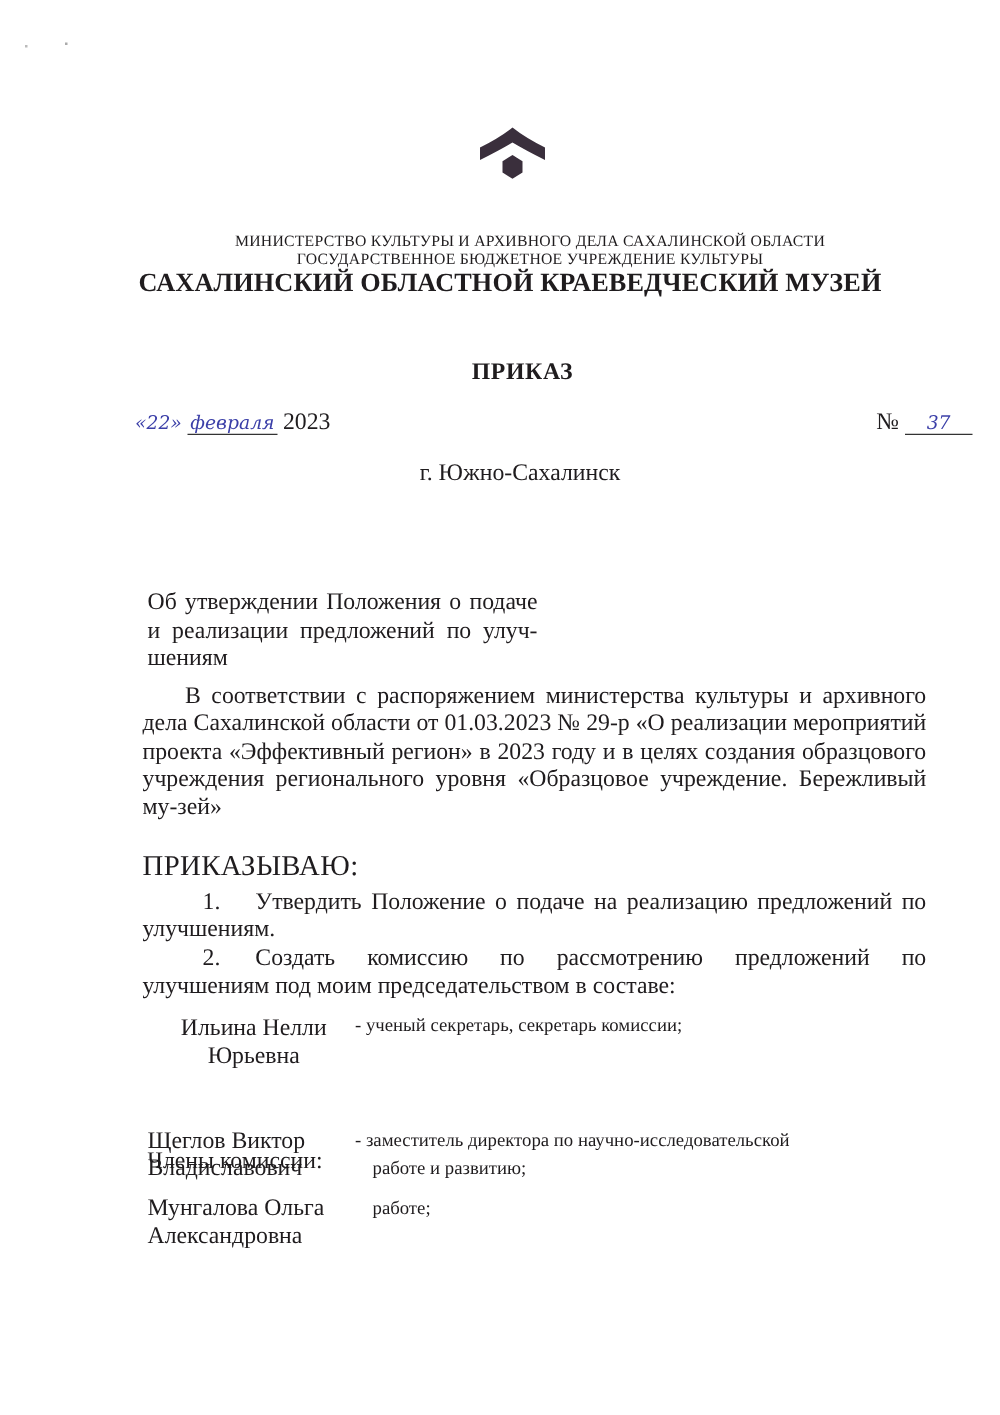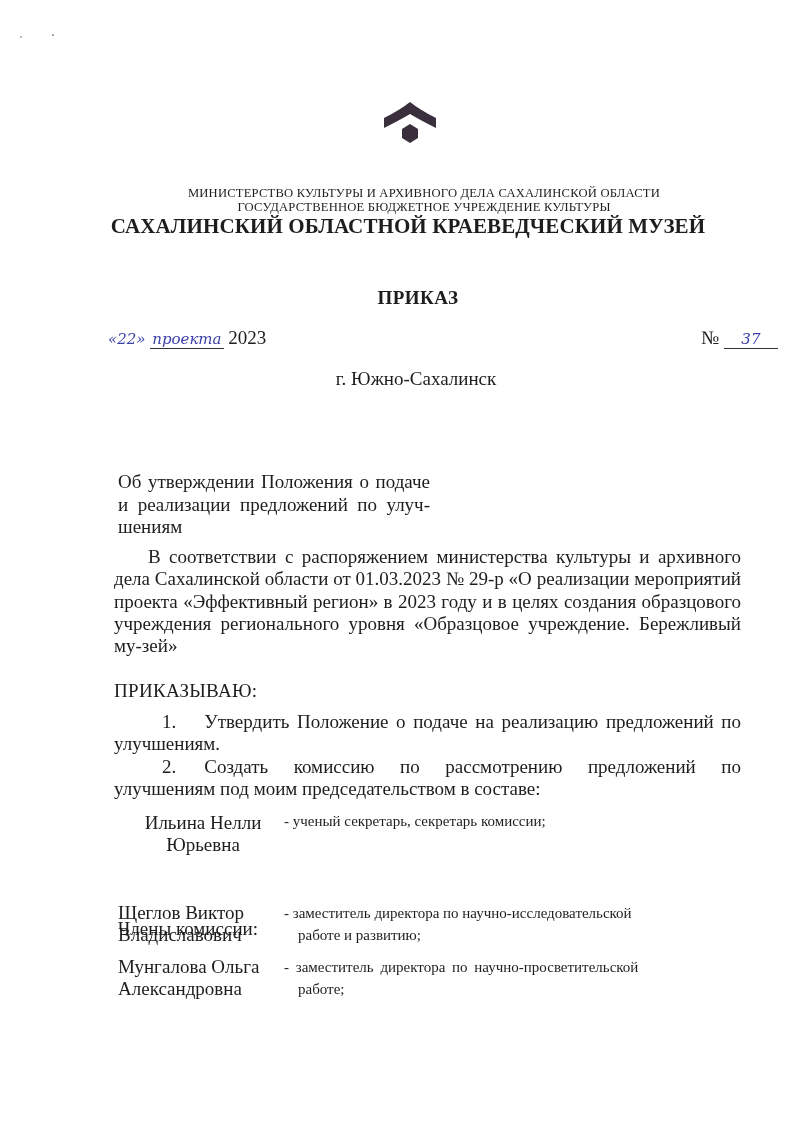--- a/index.html
+++ b/index.html
@@ -13,21 +13,21 @@
   .title { top: 287px; font-size: 19px; font-weight: bold; left: 18px; letter-spacing: 0.5px; }
   .date { left: 108px; top: 327px; font-size: 19px; }
   .hand { font-family: "DejaVu Serif", serif; font-style: italic; color: #3b3fa8; font-size: 15px; }
   .hand.u { display: inline-block; border-bottom: 1px solid #333; padding: 0 2px; }
   .num { left: 701px; top: 327px; font-size: 19px; }
   .num .hand.u { width: 50px; text-align: center; }
   .city { left: 0; width: 800px; text-align: center; top: 368px; font-size: 19px; padding-left: 32px; box-sizing: border-box; }
   .subject { left: 118px; top: 471px; width: 312px; font-size: 19px; line-height: 22.5px; text-align: justify; text-align-last: left; }
   .para { left: 114px; top: 546px; width: 627px; font-size: 19px; line-height: 22.3px; text-align: justify; }
   .para .indent { display: inline-block; width: 34px; }
-  .prikazyvayu { left: 114px; top: 680px; font-size: 19px; letter-spacing: 0.3px; }
+  .prikazyvayu { left: 114px; top: 680px; font-size: 23px; letter-spacing: 0.3px; }
   .item { left: 114px; width: 627px; font-size: 19px; line-height: 22px; text-align: justify; }
   .item1 { top: 711px; }
   .item2 { top: 756px; }
   .item .n { display: inline-block; width: 48px; text-align: left; padding-left: 48px; }
   .person { left: 118px; font-size: 19px; line-height: 22px; width: 170px; }
   .role { left: 284px; font-size: 15px; line-height: 22px; width: 446px; text-align: justify; }
   .members-label { left: 118px; top: 918px; font-size: 19px; }
   .speck2 { left: 52px; top: 34px; width: 2px; height: 2px; background: #aaa; }
   .speck3 { left: 20px; top: 36px; width: 2px; height: 2px; background: #bbb; }
 </style>
@@ -42,21 +42,21 @@
 </div>
 
 <div class="abs hdr-line ministry">МИНИСТЕРСТВО КУЛЬТУРЫ И АРХИВНОГО ДЕЛА САХАЛИНСКОЙ ОБЛАСТИ</div>
 <div class="abs hdr-line gbu">ГОСУДАРСТВЕННОЕ БЮДЖЕТНОЕ УЧРЕЖДЕНИЕ КУЛЬТУРЫ</div>
 <div class="abs hdr-line museum">САХАЛИНСКИЙ ОБЛАСТНОЙ КРАЕВЕДЧЕСКИЙ МУЗЕЙ</div>
 
 <div class="abs hdr-line title">ПРИКАЗ</div>
 
 <div class="abs date">
   <span class="hand">«</span><span class="hand">22</span><span class="hand">»</span>
-  <span class="hand u">проекта</span>
+  <span class="hand u">февраля</span>
   <span>2023</span>
 </div>
 
 <div class="abs num">
   <span>№</span>
   <span class="hand u">37</span>
 </div>
 
 <div class="abs city">г. Южно-Сахалинск</div>
 
@@ -84,18 +84,17 @@
 <div class="abs role" style="top:902px;">
   <div style="white-space:nowrap;">- заместитель директора по научно-исследовательской</div>
   <div style="padding-left:14px;">работе и развитию;</div>
 </div>
 
 <div class="abs person" style="top:956px;">
   <div>Мунгалова Ольга</div>
   <div>Александровна</div>
 </div>
 <div class="abs role" style="top:956px;">
-  <div style="white-space:nowrap; word-spacing:3px;">- заместитель директора по научно-просветительской</div>
   <div style="padding-left:14px;">работе;</div>
 </div>
 
 <div class="abs speck2"></div>
 <div class="abs speck3"></div>
 
 </body></html>

